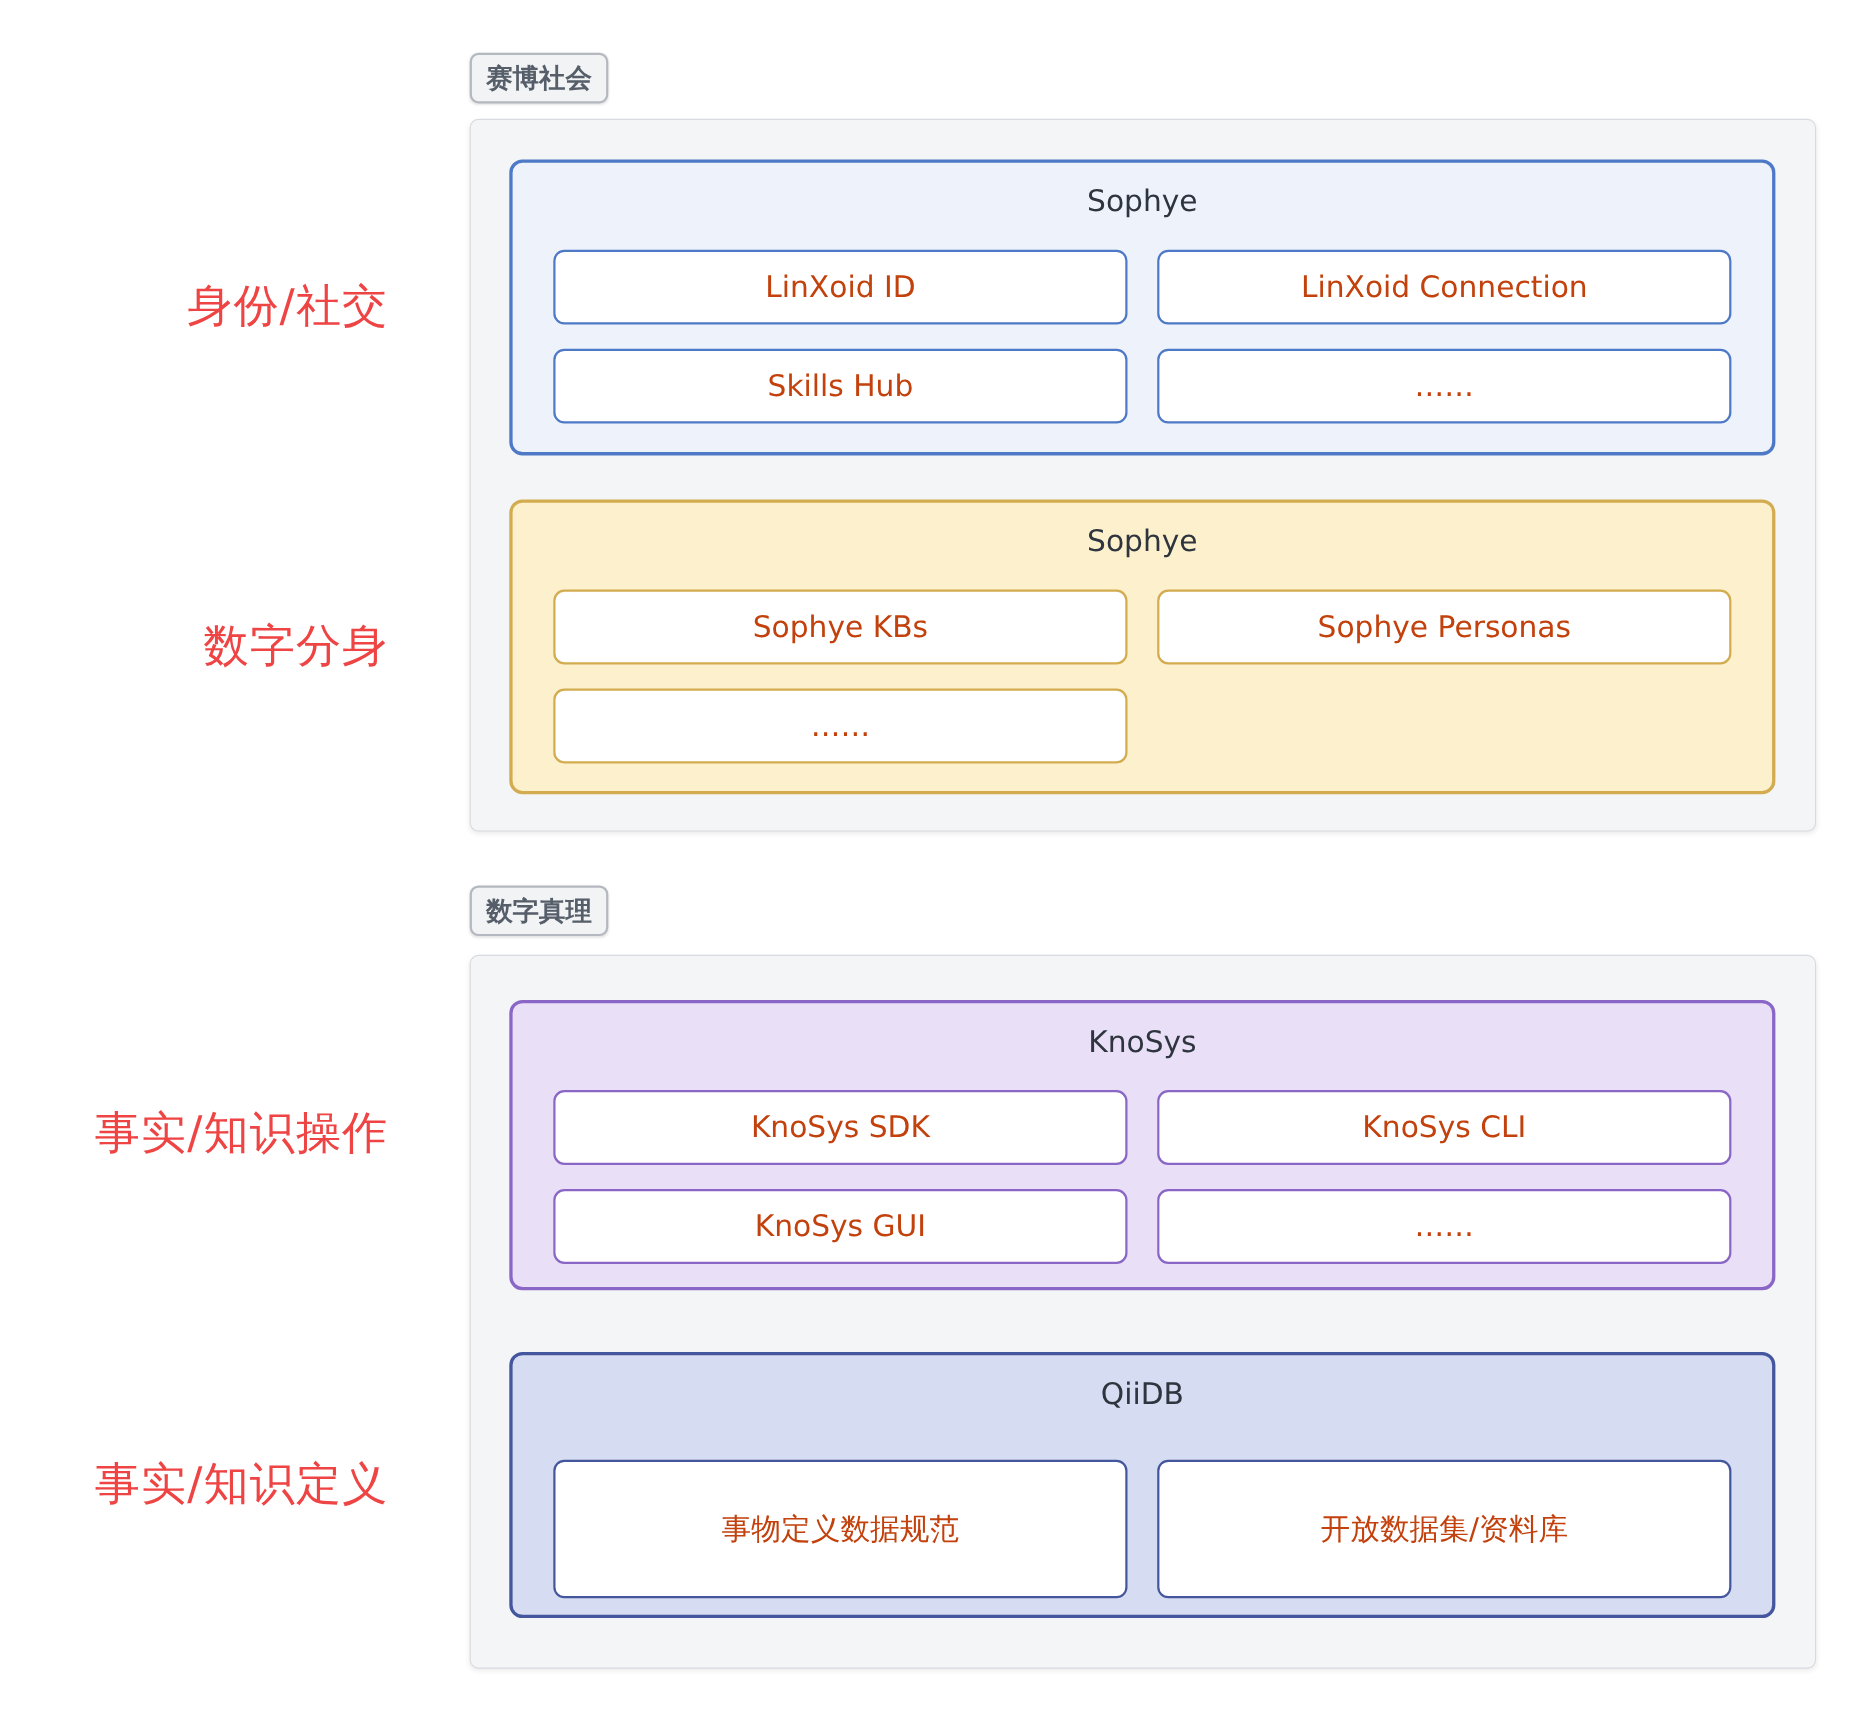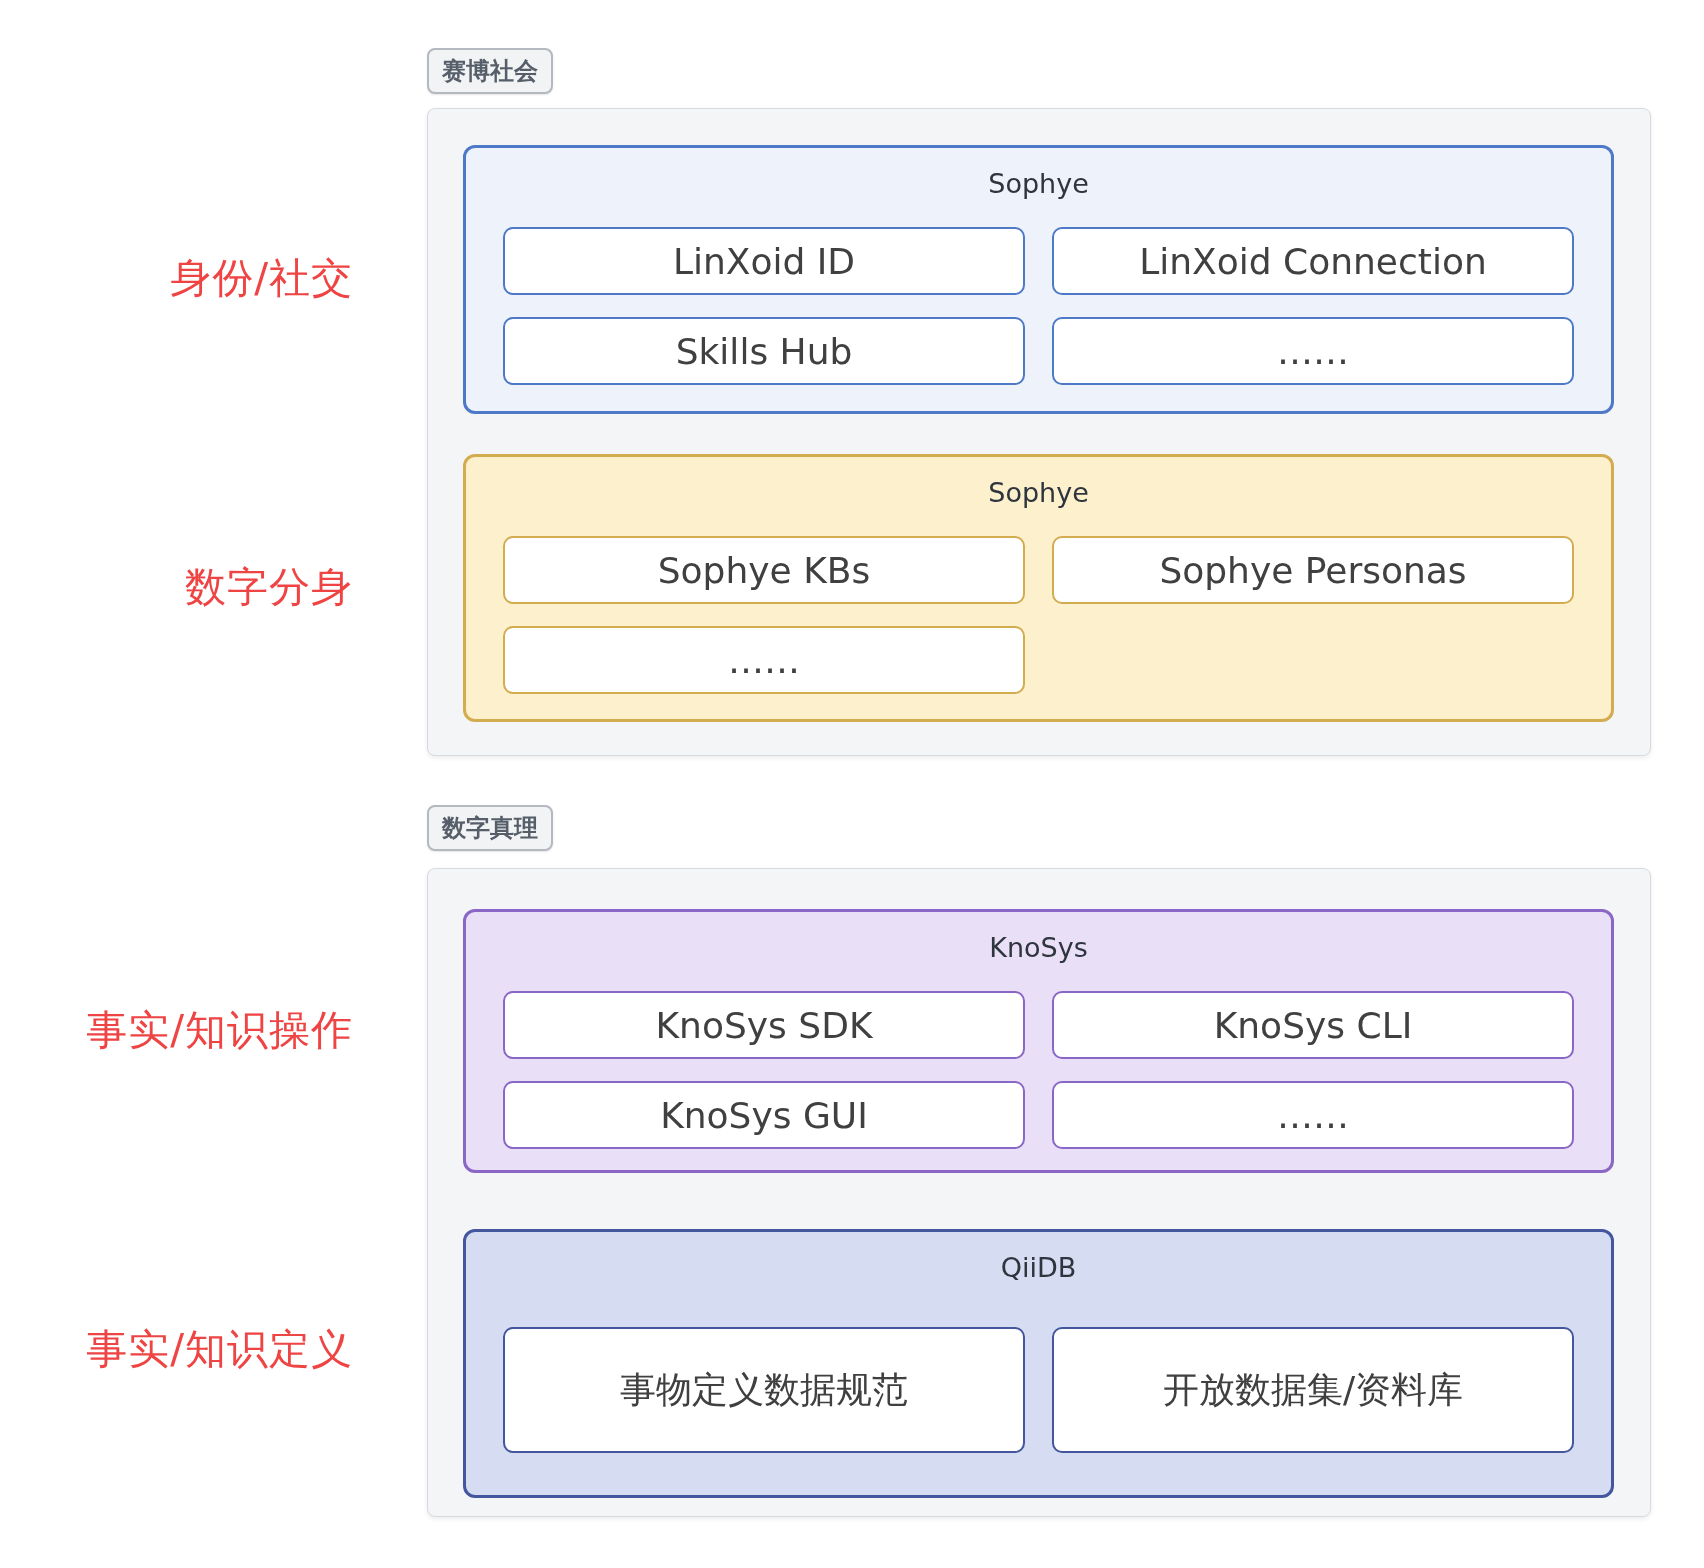--- a/index.html
+++ b/index.html
@@ -30,21 +30,21 @@
   .group-title{
     text-align:center;font-size:27px;line-height:36px;color:#2e353e;
   }
   .grid{
     display:grid;grid-template-columns:1fr 1fr;
     column-gap:27px;row-gap:22px;margin-top:25px;
   }
   .cell{
     background:#ffffff;border:2.5px solid;border-radius:10px;
     height:68px;display:flex;align-items:center;justify-content:center;
-    font-size:36px;color:#404040;box-sizing:border-box;
+    font-size:27px;color:#c2410c;box-sizing:border-box;
   }
   .cell.tall{height:126px;}
   .theme-blue{border-color:#4e79c7;background:#edf2fb;}
   .theme-blue .cell{border-color:#4e79c7;}
   .theme-yellow{border-color:#d3ac50;background:#fdf0cd;}
   .theme-yellow .cell{border-color:#d3ac50;text-align:center;}
   .theme-purple{border-color:#8a67c6;background:#e9dff7;}
   .theme-purple .cell{border-color:#8a67c6;}
   .theme-indigo{border-color:#44569d;background:#d6dcf1;}
   .theme-indigo .cell{border-color:#44569d;margin-top:16px;}
@@ -88,20 +88,20 @@
   <div class="group theme-purple" style="top:40px;height:264px">
     <div class="group-title">KnoSys</div>
     <div class="grid">
       <div class="cell">KnoSys SDK</div>
       <div class="cell">KnoSys CLI</div>
       <div class="cell">KnoSys GUI</div>
       <div class="cell">……</div>
     </div>
   </div>
 
-  <div class="group theme-indigo" style="top:360px;height:269px">
+  <div class="group theme-indigo" style="top:360px;height:242px">
     <div class="group-title">QiiDB</div>
     <div class="grid">
       <div class="cell tall">事物定义数据规范</div>
       <div class="cell tall">开放数据集/资料库</div>
     </div>
   </div>
 </div>
 
 </body></html>

